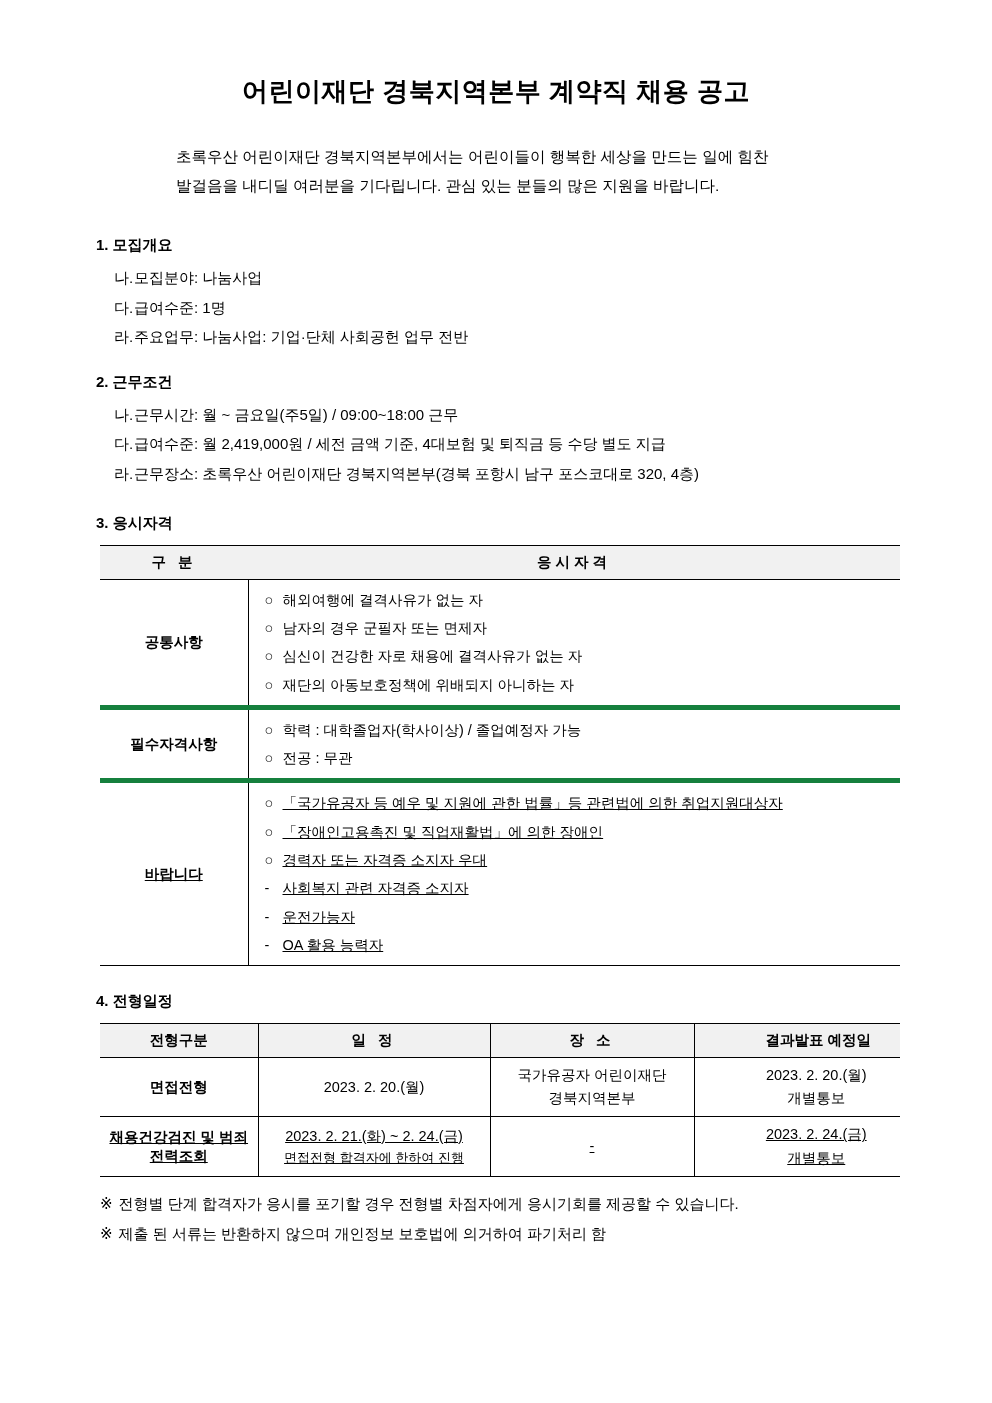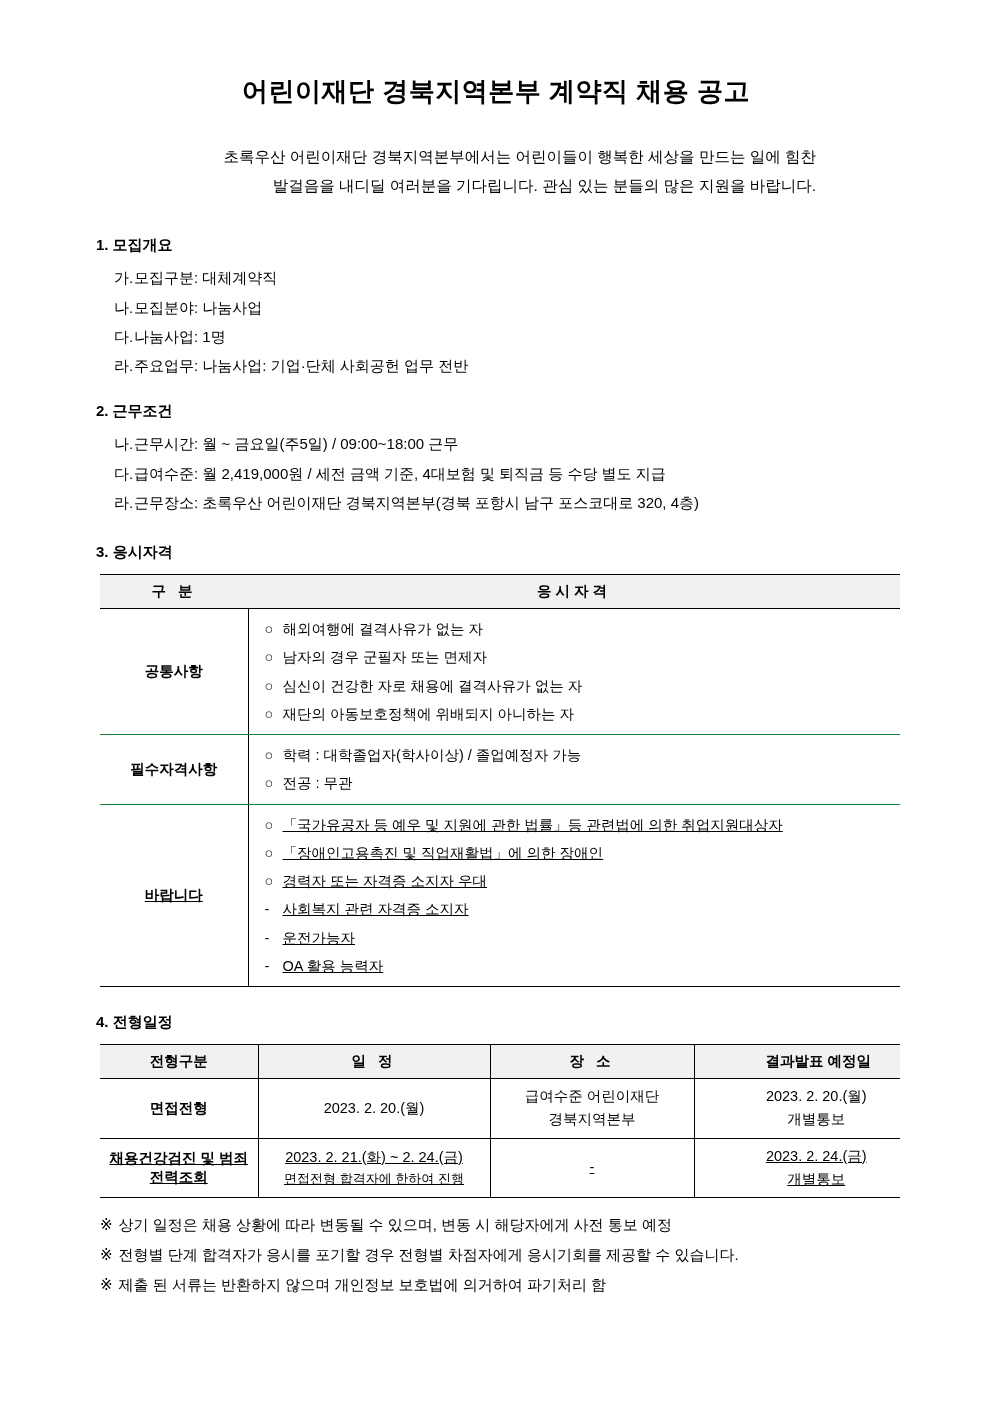--- a/index.html
+++ b/index.html
@@ -22,21 +22,21 @@
     padding: 74px 96px 30px 96px;
   }
   .doc-title {
     text-align: center;
     font-size: 26px;
     font-weight: bold;
     letter-spacing: 0.5px;
     margin: 0 0 34px 0;
   }
   .intro {
-    text-align: right;
+    text-align: left;
     font-size: 15.5px;
     line-height: 1.85;
     margin: 0 auto 36px auto;
     width: 640px;
   }
   .intro div { white-space: nowrap; }
 
   .section {
     margin-bottom: 22px;
   }
@@ -69,21 +69,21 @@
 
   table.doc-table {
     border-collapse: collapse;
     width: 800px;
     margin: 12px 0 0 4px;
     table-layout: fixed;
   }
   table.doc-table th,
   table.doc-table td {
     border-top: 1px solid #000;
-    border-bottom: 1px solid #15803d;
+    border-bottom: 5px solid #15803d;
     padding: 6px 8px;
     font-size: 14.5px;
     vertical-align: middle;
   }
   table.doc-table thead th {
     background: #f1f1f1;
     font-weight: bold;
     text-align: center;
     letter-spacing: 4px;
     border-top: 1.6px solid #000;
@@ -152,23 +152,22 @@
   <div class="intro">
     <div>초록우산 어린이재단 경북지역본부에서는 어린이들이 행복한 세상을 만드는 일에 힘찬</div>
     <div>발걸음을 내디딜 여러분을 기다립니다. 관심 있는 분들의 많은 지원을 바랍니다.</div>
   </div>
 
   <div class="section">
     <div class="section-title">
       <span class="num">1.</span><span>모집개요</span>
     </div>
     <ul class="item-list">
-      <li><span class="marker">가.</span><span>모집구분: 대체계약직</span></li>
       <li><span class="marker">나.</span><span>모집분야: 나눔사업</span></li>
-      <li><span class="marker">다.</span><span>나눔사업: 1명</span></li>
+      <li><span class="marker">다.</span><span>급여수준: 1명</span></li>
       <li><span class="marker">라.</span><span>주요업무: 나눔사업: 기업·단체 사회공헌 업무 전반</span></li>
     </ul>
   </div>
 
   <div class="section">
     <div class="section-title">
       <span class="num">2.</span><span>근무조건</span>
     </div>
     <ul class="item-list">
       <li><span class="marker">나.</span><span>근무시간: 월 ~ 금요일(주5일) / 09:00~18:00 근무</span></li>
@@ -248,21 +247,21 @@
         <th class="nospace">결과발표 예정일</th>
       </tr>
     </thead>
     <tbody>
       <tr>
         <td class="stage">면접전형</td>
         <td>
           <span class="line">2023. 2. 20.(월)</span>
         </td>
         <td>
-          <span class="line">급여수준 어린이재단</span>
+          <span class="line">국가유공자 어린이재단</span>
           <span class="line">경북지역본부</span>
         </td>
         <td>
           <span class="line">2023. 2. 20.(월)</span>
           <span class="line">개별통보</span>
         </td>
       </tr>
       <tr>
         <td class="stage">채용건강검진 및 범죄전력조회</td>
         <td>
@@ -274,18 +273,17 @@
         </td>
         <td>
           <span class="line">2023. 2. 24.(금)</span>
           <span class="line">개별통보</span>
         </td>
       </tr>
     </tbody>
   </table>
 
   <div class="notes">
-    <div><span class="mark">※</span><span>상기 일정은 채용 상황에 따라 변동될 수 있으며, 변동 시 해당자에게 사전 통보 예정</span></div>
     <div><span class="mark">※</span><span>전형별 단계 합격자가 응시를 포기할 경우 전형별 차점자에게 응시기회를 제공할 수 있습니다.</span></div>
     <div><span class="mark">※</span><span>제출 된 서류는 반환하지 않으며 개인정보 보호법에 의거하여 파기처리 함</span></div>
   </div>
 
 </div>
 
 </body></html>

